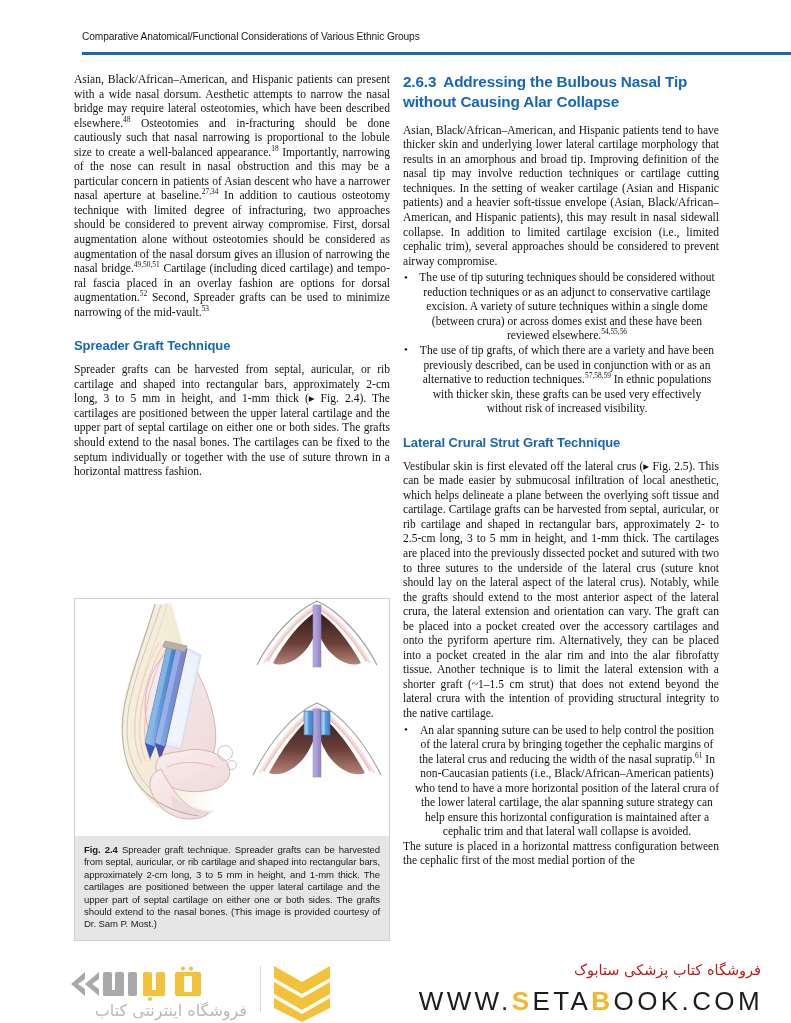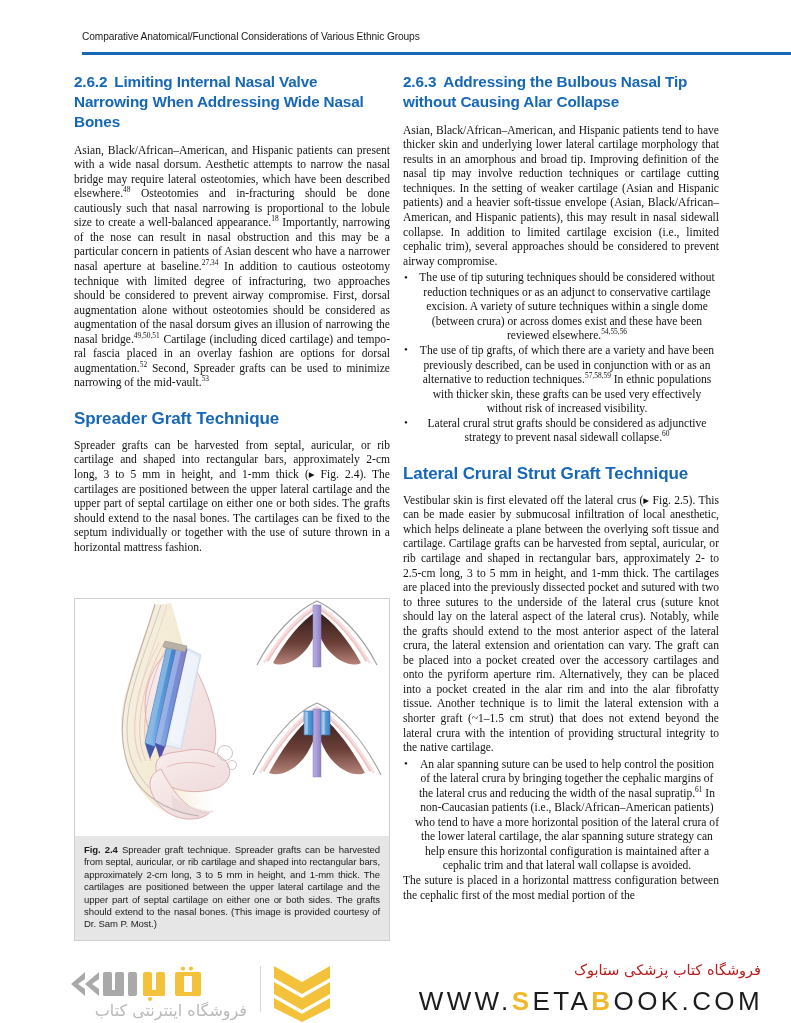--- a/index.html
+++ b/index.html
@@ -60,21 +60,21 @@
     font-weight: bold;
     color: #1667b8;
     line-height: 1.30;
     margin: 0 0 11px 0;
     letter-spacing: -0.15px;
   }
   h2.sec .num { margin-right: 7px; }
 
   h3.sub {
     font-family: "Liberation Sans", sans-serif;
-    font-size: 17px;
+    font-size: 13px;
     font-weight: bold;
     color: #1667b8;
     margin: 19px 0 9px 0;
     letter-spacing: -0.1px;
   }
 
   p.body {
     font-family: "Liberation Serif", serif;
     font-size: 11.55px;
     line-height: 14.55px;
@@ -222,23 +222,20 @@
 </head>
 <body>
 
 <div id="page">
 
   <div id="runhead">Comparative Anatomical/Functional Considerations of Various Ethnic Groups</div>
   <div id="runrule"></div>
 
   <div class="col" id="col-left">
 
-    <h2 class="sec">
-      <span class="num">2.6.2</span><span>Limiting Internal Nasal Valve Narrowing When Addressing Wide Nasal Bones</span>
-    </h2>
 
     <p class="body"><span>Asian, Black/African–American, and Hispanic patients can present with a wide nasal dorsum. Aesthetic attempts to narrow the nasal bridge may require lateral osteotomies, which have been de­scribed elsewhere.</span><sup>48</sup><span> Osteotomies and in-fracturing should be done cautiously such that nasal narrowing is proportional to the lobule size to create a well-balanced appearance.</span><sup>18</sup><span> Importantly, narrowing of the nose can result in nasal obstruction and this may be a particular concern in patients of Asian descent who have a narrower nasal aperture at baseline.</span><sup>27,34</sup><span> In addition to cautious osteotomy technique with limited degree of in­fracturing, two approaches should be considered to prevent airway compromise. First, dorsal augmentation alone with­out osteotomies should be considered as augmentation of the nasal dorsum gives an illusion of narrowing the nasal bridge.</span><sup>49,50,51</sup><span> Cartilage (including diced cartilage) and tempo­ral fascia placed in an overlay fashion are options for dorsal augmentation.</span><sup>52</sup><span> Second, Spreader grafts can be used to mini­mize narrowing of the mid-vault.</span><sup>53</sup></p>
 
     <h3 class="sub">Spreader Graft Technique</h3>
 
     <p class="body">Spreader grafts can be harvested from septal, auricular, or rib cartilage and shaped into rectangular bars, approximately 2-cm long, 3 to 5 mm in height, and 1-mm thick (▸ Fig. 2.4). The cartilages are positioned between the upper lateral cartilage and the upper part of septal cartilage on either one or both sides. The grafts should extend to the nasal bones. The carti­lages can be fixed to the septum individually or together with the use of suture thrown in a horizontal mattress fashion.</p>
   </div>
 
   <div id="figure">
     <div id="figart">
@@ -362,21 +359,20 @@
 
     <h2 class="sec">
       <span class="num">2.6.3</span><span>Addressing the Bulbous Nasal Tip without Causing Alar Collapse</span>
     </h2>
 
     <p class="body">Asian, Black/African–American, and Hispanic patients tend to have thicker skin and underlying lower lateral cartilage mor­phology that results in an amorphous and broad tip. Improving definition of the nasal tip may involve reduction techniques or cartilage cutting techniques. In the setting of weaker cartilage (Asian and Hispanic patients) and a heavier soft-tissue envelope (Asian, Black/African–American, and Hispanic patients), this may result in nasal sidewall collapse. In addition to limited car­tilage excision (i.e., limited cephalic trim), several approaches should be considered to prevent airway compromise.</p>
 
     <ul class="bullets">
       <li><span>The use of tip suturing techniques should be considered without reduction techniques or as an adjunct to conservative cartilage excision. A variety of suture techniques within a single dome (between crura) or across domes exist and these have been reviewed elsewhere.</span><sup>54,55,56</sup><span></span></li>
       <li><span>The use of tip grafts, of which there are a variety and have been previously described, can be used in conjunction with or as an alternative to reduction techniques.</span><sup>57,58,59</sup><span> In ethnic populations with thicker skin, these grafts can be used very effectively without risk of increased visibility.</span></li>
-      <li><span>Lateral crural strut grafts should be considered as adjunctive strategy to prevent nasal sidewall collapse.</span><sup>60</sup><span></span></li>
     </ul>
 
     <h3 class="sub">Lateral Crural Strut Graft Technique</h3>
     <p class="body">Vestibular skin is first elevated off the lateral crus (▸ Fig. 2.5). This can be made easier by submucosal infiltration of local anesthetic, which helps delineate a plane between the overlying soft tissue and cartilage. Cartilage grafts can be harvested from septal, auricular, or rib cartilage and shaped in rectangular bars, approximately 2- to 2.5-cm long, 3 to 5 mm in height, and 1-mm thick. The cartilages are placed into the previously dissected pocket and sutured with two to three sutures to the underside of the lateral crus (suture knot should lay on the lateral aspect of the lateral crus). Notably, while the grafts should extend to the most anterior aspect of the lateral crura, the lateral extension and orientation can vary. The graft can be placed into a pocket created over the accessory cartilages and onto the pyriform aper­ture rim. Alternatively, they can be placed into a pocket created in the alar rim and into the alar fibrofatty tissue. Another techni­que is to limit the lateral extension with a shorter graft (~1–1.5 cm strut) that does not extend beyond the lateral crura with the intention of providing structural integrity to the native cartilage.</p>
 
     <ul class="bullets">
       <li><span>An alar spanning suture can be used to help control the position of the lateral crura by bringing together the cephalic margins of the lateral crus and reducing the width of the nasal supratip.</span><sup>61</sup><span> In non-Caucasian patients (i.e., Black/African–American patients) who tend to have a more horizontal position of the lateral crura of the lower lateral cartilage, the alar spanning suture strategy can help ensure this horizontal configuration is maintained after a cephalic trim and that lateral wall collapse is avoided.</span></li>
     </ul>
 
     <p class="body">The suture is placed in a horizontal mattress configuration between the cephalic first of the most medial portion of the</p>

